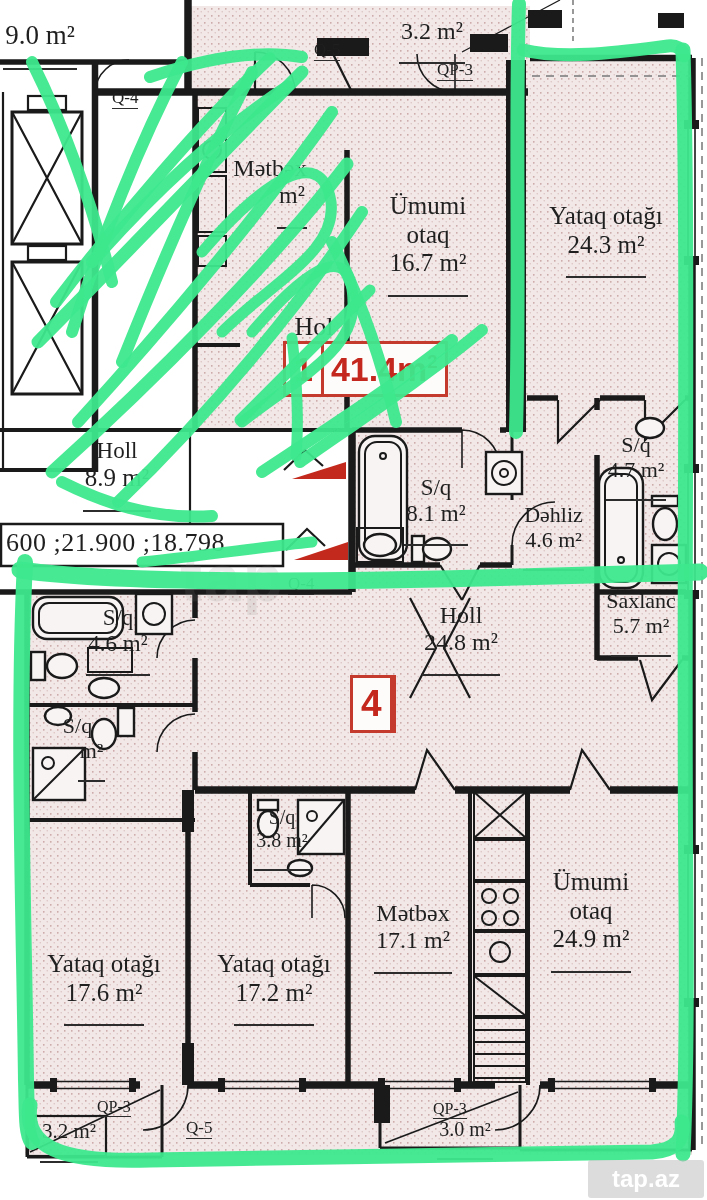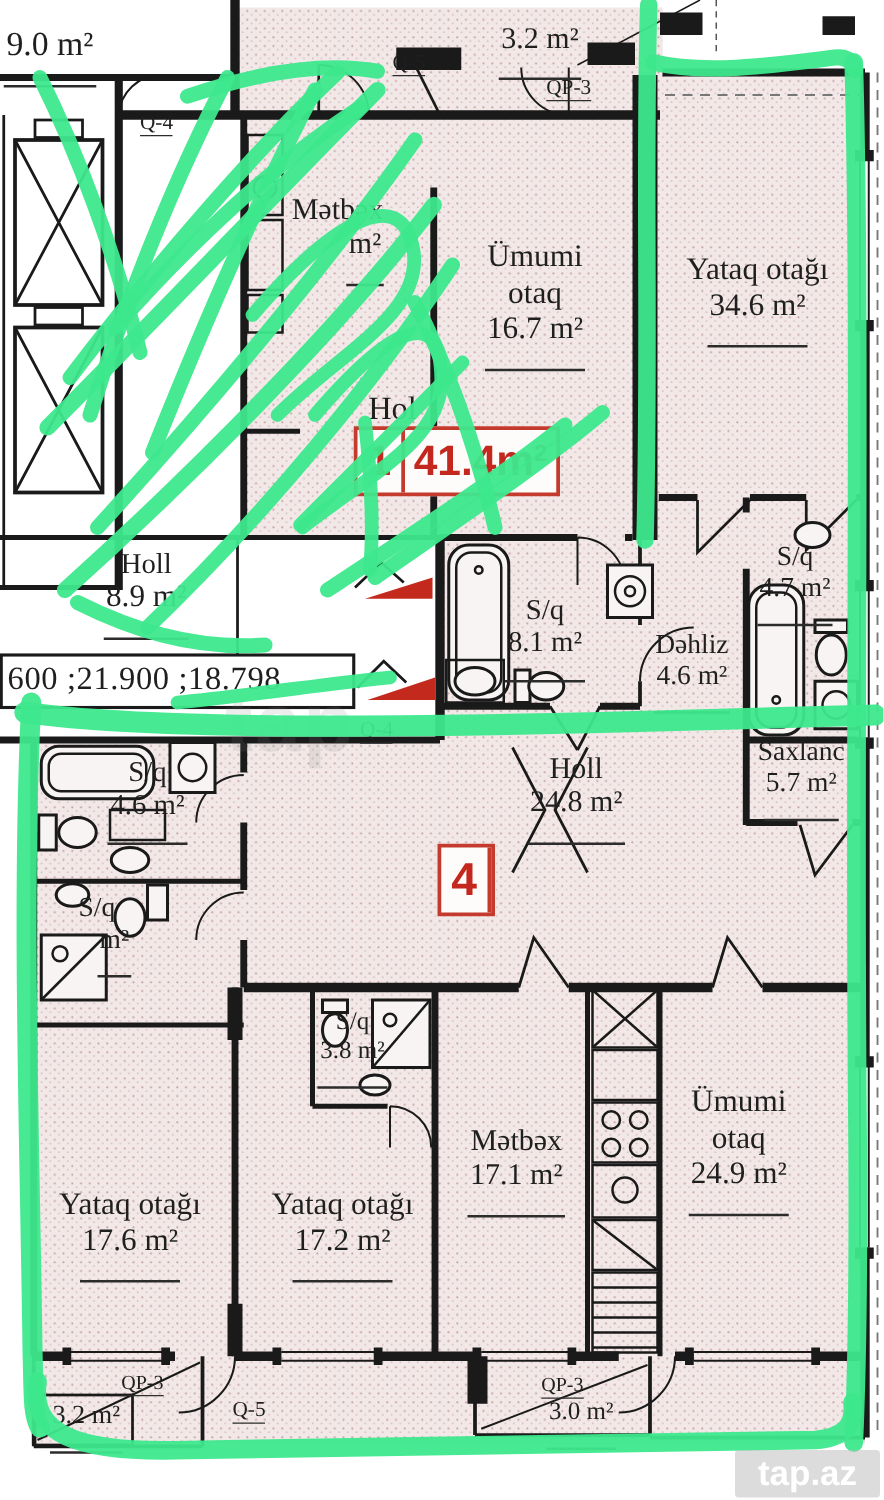--- a/index.html
+++ b/index.html
@@ -298,21 +298,21 @@
   <span>Mətbəx</span><br>
   <span class="ar" style="margin-left:44px">m²</span></div>
 
 <div class="lbl" style="left:366px;top:192px;width:124px;font-size:25px">
   <span>Ümumi</span><br>
   <span>otaq</span><br>
   <span class="ar">16.7 m²</span></div>
 
 <div class="lbl" style="left:520px;top:202px;width:172px;font-size:25px">
   <span>Yataq otağı</span><br>
-  <span class="ar">34.6 m²</span></div>
+  <span class="ar">24.3 m²</span></div>
 
 <div class="lbl" style="left:284px;top:312px;width:60px;font-size:26px">
   <span>Hol</span></div>
 
 <div class="lbl" style="left:55px;top:438px;width:124px;font-size:23px">
   <span>Holl</span><br>
   <span class="ar" style="font-size:25px">8.9 m²</span></div>
 
 <div class="lbl" style="left:6px;top:528px;width:274px;font-size:26px;text-align:left;letter-spacing:.5px"><span>600 ;21.900 ;18.798</span></div>
 
@@ -412,15 +412,15 @@
     <path class="gr" stroke-width="12" d="M32,62 C62,122 92,202 112,282"></path>
     <path class="gr" stroke-width="12" d="M150,77 C212,56 262,50 302,57"></path>
     <path class="gr" stroke-width="12" d="M332,242 C362,302 382,362 396,422"></path>
     <path class="gr" stroke-width="12" d="M92,262 C150,196 220,130 288,86"></path>
     <path class="gr" stroke-width="11" d="M240,420 C280,380 330,330 370,290"></path>
     <path class="gr" stroke-width="12" d="M62,482 C102,502 152,520 212,516"></path>
     <path class="gr" stroke-width="11" d="M142,562 C202,556 262,547 312,542"></path>
   </g>
 </svg>
 
-<div class="brand" style="left:588px;top:1160px;width:116px;height:38px;font-size:28px">tap.az</div>
+<div class="brand" style="left:588px;top:1160px;width:116px;height:38px;font-size:24px">tap.az</div>
 
 </div>
 
 </body></html>

